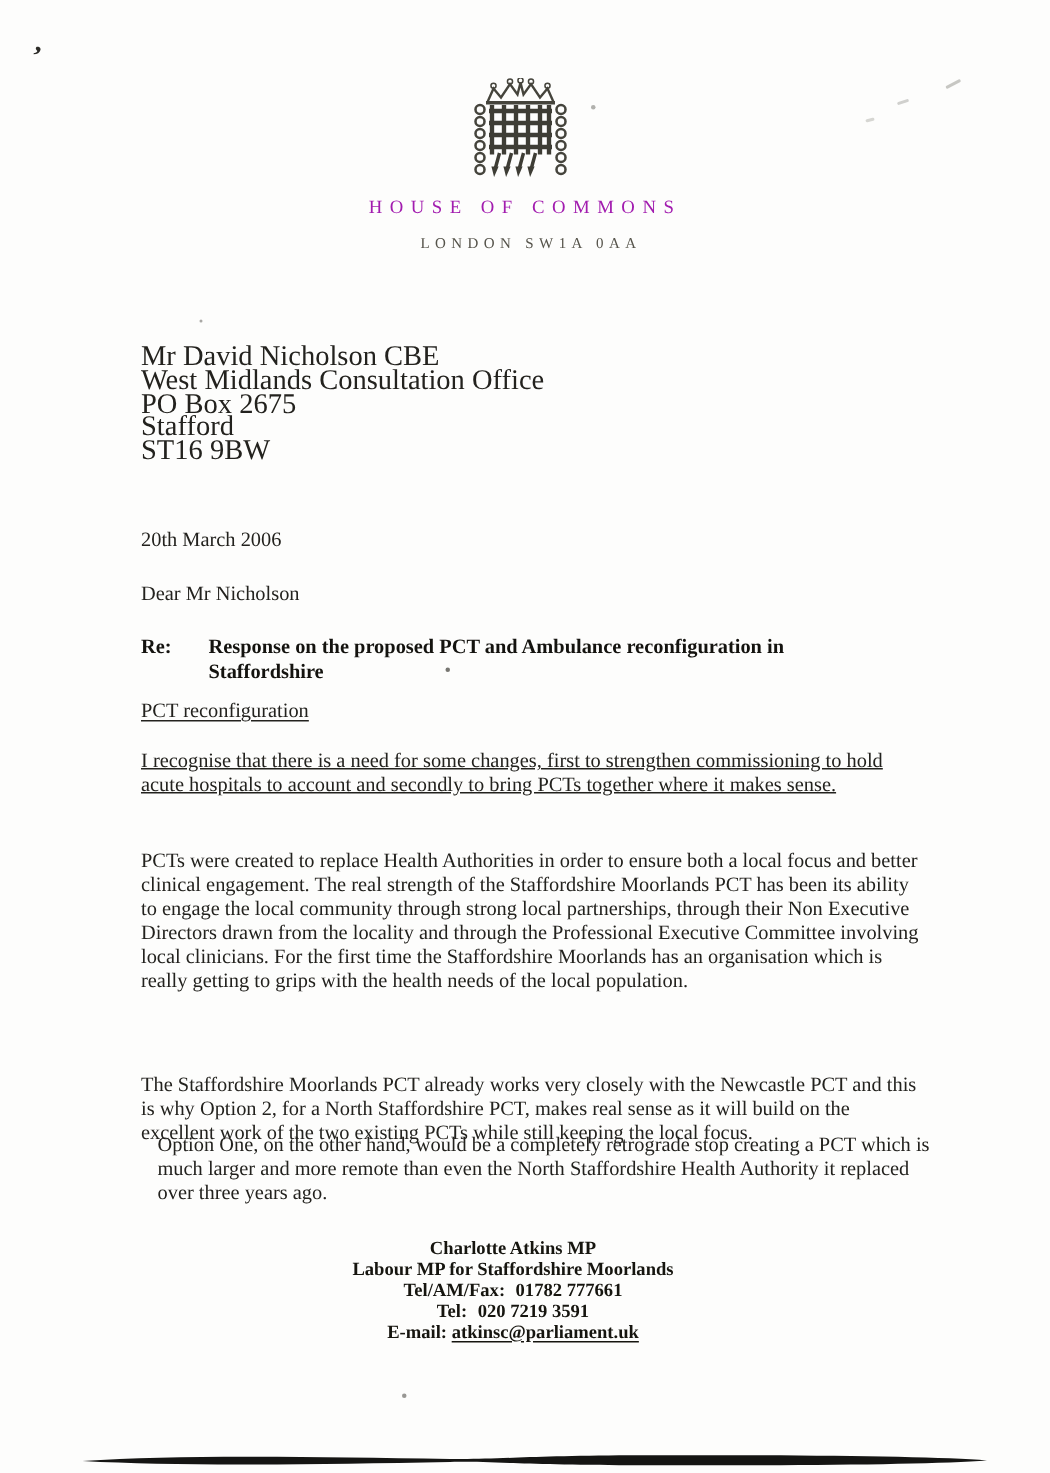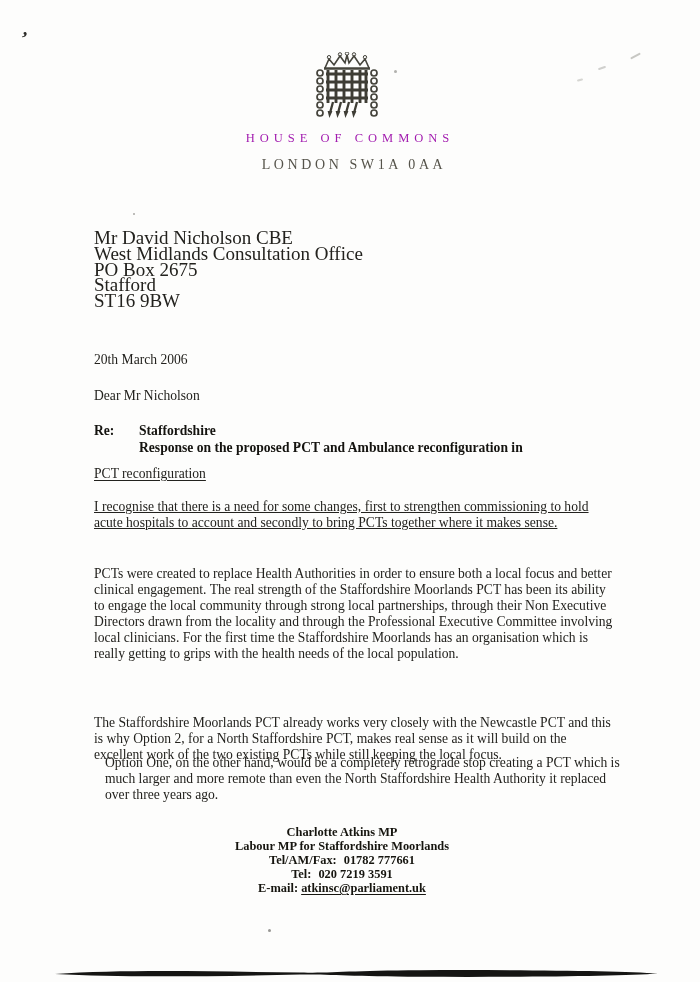--- a/index.html
+++ b/index.html
@@ -27,21 +27,21 @@
     text-align: center;
     font-size: 12.5px;
     letter-spacing: 5px;
     color: #a21caf;
   }
   .org-address {
     position: absolute;
     left: 0; right: 12px;
     top: 157px;
     text-align: center;
-    font-size: 14px;
+    font-size: 10px;
     letter-spacing: 3.6px;
     color: #55534a;
     padding-left: 20px;
   }
 
   
   .recipient {
     position: absolute;
     left: 94px; top: 230px;
     font-size: 19px;
@@ -205,22 +205,22 @@
     <div>ST16 9BW</div>
   </div>
 
   <div class="date-line">20th March 2006</div>
 
   <div class="salutation">Dear Mr Nicholson</div>
 
   <div class="subject">
     <span class="subject-label">Re:</span>
     <span class="subject-text">
+      <span style="display:block">Response on the proposed PCT and Ambulance reconfiguration in</span>
       <span style="display:block">Staffordshire</span>
-      <span style="display:block">Response on the proposed PCT and Ambulance reconfiguration in</span>
     </span>
   </div>
 
   <div class="section-heading">PCT reconfiguration</div>
 
   <div class="para para-1">I recognise that there is a need for some changes, first to strengthen commissioning to hold acute hospitals to account and secondly to bring PCTs together where it makes sense.</div>
   <div class="para para-2">PCTs were created to replace Health Authorities in order to ensure both a local focus and better clinical engagement.  The real strength of the Staffordshire Moorlands PCT has been its ability to engage the local community through strong local partnerships, through their Non Executive Directors drawn from the locality and through the Professional Executive Committee involving local clinicians.  For the first time the Staffordshire Moorlands has an organisation which is really getting to grips with the health needs of the local population.</div>
   <div class="para para-3">The Staffordshire Moorlands PCT already works very closely with the Newcastle PCT and this is why Option 2, for a North Staffordshire PCT, makes real sense as it will build on the excellent work of the two existing PCTs while still keeping the local focus.</div>
   <div class="para para-4">Option One, on the other hand, would be a completely retrograde stop creating a PCT which is much larger and more remote than even the North Staffordshire Health Authority it replaced over three years ago.</div>
 

